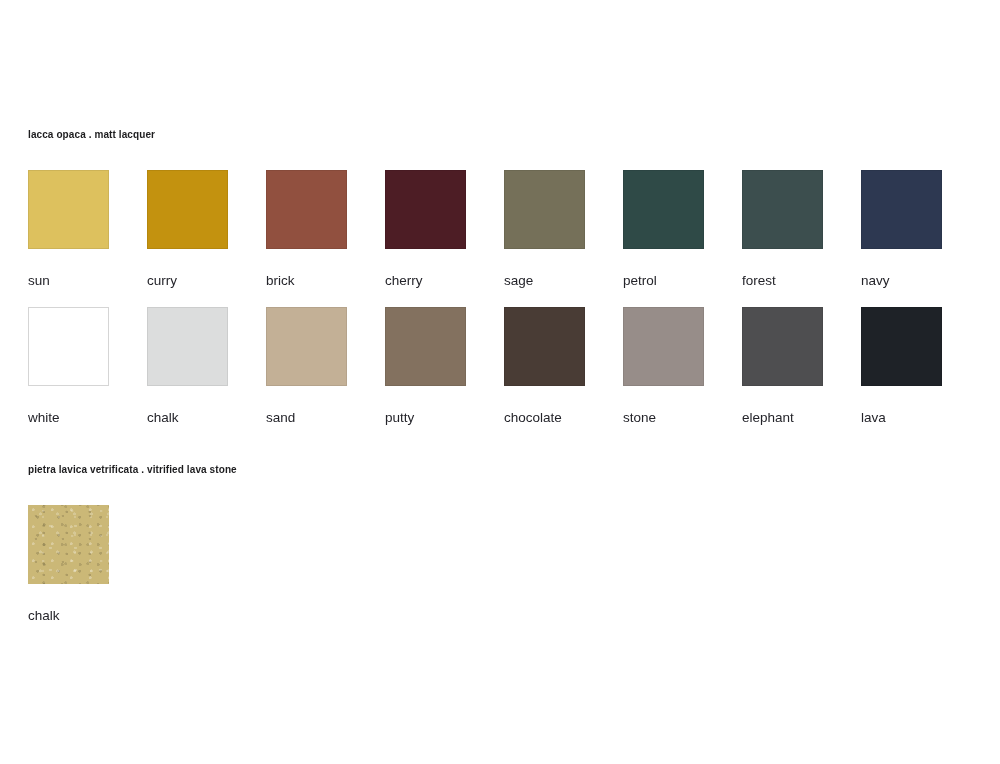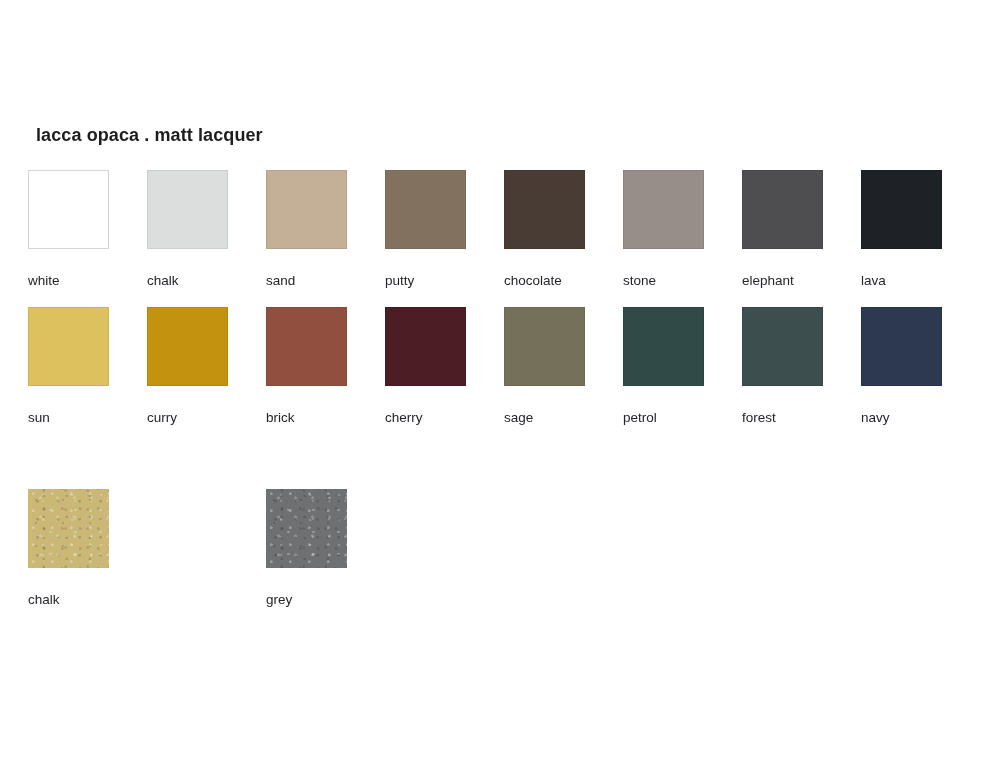--- a/index.html
+++ b/index.html
@@ -23,26 +23,26 @@
     height: 764px;
   }
   .section {
     position: absolute;
     left: 28px;
   }
   #section-lacquer { top: 127px; }
   #section-lavastone { top: 462px; }
 
   .section-title {
-    font-size: 18px;
+    font-size: 10px;
     font-weight: 600;
     color: #1d1d1f;
     letter-spacing: 0.1px;
     line-height: 16px;
-    margin: 0 0 0 8px;
+    margin: 0 0 0 0;
     white-space: nowrap;
   }
 
   .swatch-grid {
     position: relative;
     margin-top: 27px;
   }
   .swatch-row {
     position: relative;
     height: 137px;
@@ -107,20 +107,54 @@
 </head>
 <body>
 
 <div class="page">
 
   <div class="section" id="section-lacquer">
     <div class="section-title">lacca opaca . matt lacquer</div>
     <div class="swatch-grid">
         <div class="swatch-row">
           <div class="swatch-cell" style="left: 0px;">
+            <div class="swatch-chip edged" style="background: rgb(221, 193, 94);"></div>
+            <div class="swatch-label">sun</div>
+          </div>
+          <div class="swatch-cell" style="left: 119px;">
+            <div class="swatch-chip edged" style="background: rgb(195, 146, 15);"></div>
+            <div class="swatch-label">curry</div>
+          </div>
+          <div class="swatch-cell" style="left: 238px;">
+            <div class="swatch-chip edged" style="background: rgb(145, 80, 63);"></div>
+            <div class="swatch-label">brick</div>
+          </div>
+          <div class="swatch-cell" style="left: 357px;">
+            <div class="swatch-chip edged" style="background: rgb(77, 29, 37);"></div>
+            <div class="swatch-label">cherry</div>
+          </div>
+          <div class="swatch-cell" style="left: 476px;">
+            <div class="swatch-chip edged" style="background: rgb(117, 112, 89);"></div>
+            <div class="swatch-label">sage</div>
+          </div>
+          <div class="swatch-cell" style="left: 595px;">
+            <div class="swatch-chip edged" style="background: rgb(47, 74, 71);"></div>
+            <div class="swatch-label">petrol</div>
+          </div>
+          <div class="swatch-cell" style="left: 714px;">
+            <div class="swatch-chip edged" style="background: rgb(60, 78, 78);"></div>
+            <div class="swatch-label">forest</div>
+          </div>
+          <div class="swatch-cell" style="left: 833px;">
+            <div class="swatch-chip edged" style="background: rgb(45, 56, 81);"></div>
+            <div class="swatch-label">navy</div>
+          </div>
+        </div>
+        <div class="swatch-row">
+          <div class="swatch-cell" style="left: 0px;">
             <div class="swatch-chip bordered" style="background: rgb(255, 255, 255);"></div>
             <div class="swatch-label">white</div>
           </div>
           <div class="swatch-cell" style="left: 119px;">
             <div class="swatch-chip edged" style="background: rgb(220, 221, 221);"></div>
             <div class="swatch-label">chalk</div>
           </div>
           <div class="swatch-cell" style="left: 238px;">
             <div class="swatch-chip edged" style="background: rgb(195, 176, 150);"></div>
             <div class="swatch-label">sand</div>
@@ -139,65 +173,28 @@
           </div>
           <div class="swatch-cell" style="left: 714px;">
             <div class="swatch-chip edged" style="background: rgb(78, 78, 80);"></div>
             <div class="swatch-label">elephant</div>
           </div>
           <div class="swatch-cell" style="left: 833px;">
             <div class="swatch-chip edged" style="background: rgb(30, 34, 39);"></div>
             <div class="swatch-label">lava</div>
           </div>
         </div>
-        <div class="swatch-row">
-          <div class="swatch-cell" style="left: 0px;">
-            <div class="swatch-chip edged" style="background: rgb(221, 193, 94);"></div>
-            <div class="swatch-label">sun</div>
-          </div>
-          <div class="swatch-cell" style="left: 119px;">
-            <div class="swatch-chip edged" style="background: rgb(195, 146, 15);"></div>
-            <div class="swatch-label">curry</div>
-          </div>
-          <div class="swatch-cell" style="left: 238px;">
-            <div class="swatch-chip edged" style="background: rgb(145, 80, 63);"></div>
-            <div class="swatch-label">brick</div>
-          </div>
-          <div class="swatch-cell" style="left: 357px;">
-            <div class="swatch-chip edged" style="background: rgb(77, 29, 37);"></div>
-            <div class="swatch-label">cherry</div>
-          </div>
-          <div class="swatch-cell" style="left: 476px;">
-            <div class="swatch-chip edged" style="background: rgb(117, 112, 89);"></div>
-            <div class="swatch-label">sage</div>
-          </div>
-          <div class="swatch-cell" style="left: 595px;">
-            <div class="swatch-chip edged" style="background: rgb(47, 74, 71);"></div>
-            <div class="swatch-label">petrol</div>
-          </div>
-          <div class="swatch-cell" style="left: 714px;">
-            <div class="swatch-chip edged" style="background: rgb(60, 78, 78);"></div>
-            <div class="swatch-label">forest</div>
-          </div>
-          <div class="swatch-cell" style="left: 833px;">
-            <div class="swatch-chip edged" style="background: rgb(45, 56, 81);"></div>
-            <div class="swatch-label">navy</div>
-          </div>
-        </div>
       </div>
   </div>
 
   <div class="section" id="section-lavastone">
+    <div class="section-title">pietra lavica vetrificata . vitrified lava stone</div>
     <div class="swatch-grid">
         <div class="swatch-row">
           <div class="swatch-cell" style="left: 0px;">
             <div class="swatch-chip textured" style="background: rgb(203, 184, 119);"></div>
             <div class="swatch-label">chalk</div>
           </div>
-          <div class="swatch-cell" style="left: 238px;">
-            <div class="swatch-chip textured" style="background: rgb(111, 112, 114);"></div>
-            <div class="swatch-label">grey</div>
-          </div>
         </div>
       </div>
   </div>
 
 </div>
 
 </body></html>

